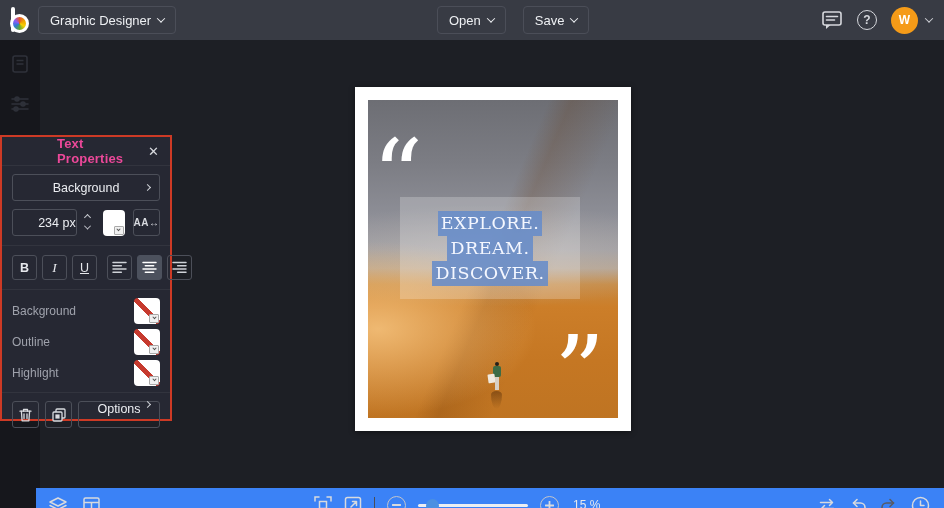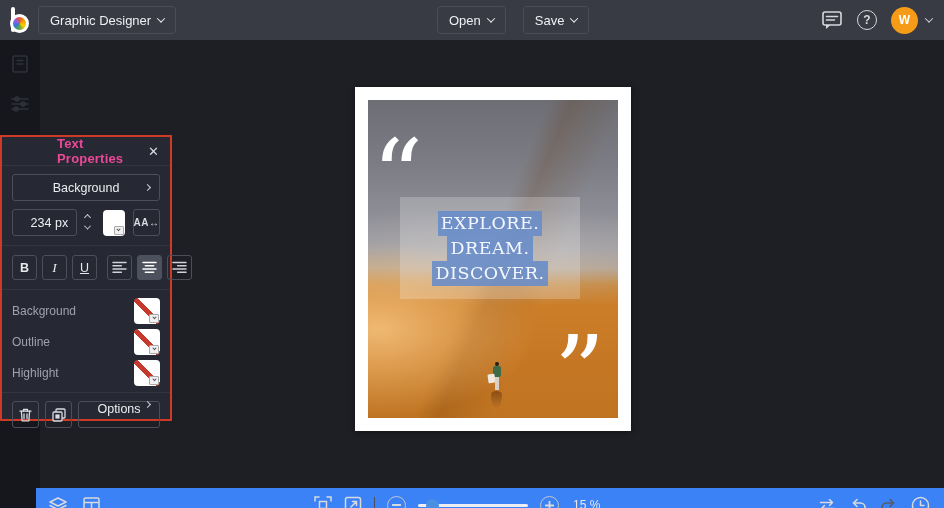--- a/index.html
+++ b/index.html
@@ -70,21 +70,21 @@
   .field-btn {
     position:relative; height:27px; border:1px solid #4c4f59; border-radius:3px;
     display:flex; align-items:center; justify-content:center;
     font-size:12.5px; color:#eceef2; cursor:pointer;
   }
   .field-btn .chv-right { position:absolute; right:9px; color:#cfd1d7; width:5px; height:5px; }
   .size-row { display:flex; align-items:center; margin-top:8px; }
   .size-input {
     width:76px; height:27px; border:1px solid #4c4f59; border-radius:3px;
     font-size:12.5px; color:#eceef2; display:flex; align-items:center; justify-content:flex-end;
-    padding-right:8px; cursor:text;
+    padding-right:0; cursor:text;
   }
   .stepper { display:flex; flex-direction:column; gap:5px; margin-left:5px; width:14px; align-items:center; }
   .stepper .chv { width:5px; height:5px; color:#c6c8cf; cursor:pointer; }
   .swatch {
     position:relative; width:26px; height:26px; background:#fff; border-radius:4px; cursor:pointer;
   }
   .swatch .badge {
     position:absolute; right:1px; bottom:1px; width:10px; height:9px;
     background:#f1f1f1; border:1px solid #a9a9a9; border-radius:1px;
     display:flex; align-items:center; justify-content:center;

